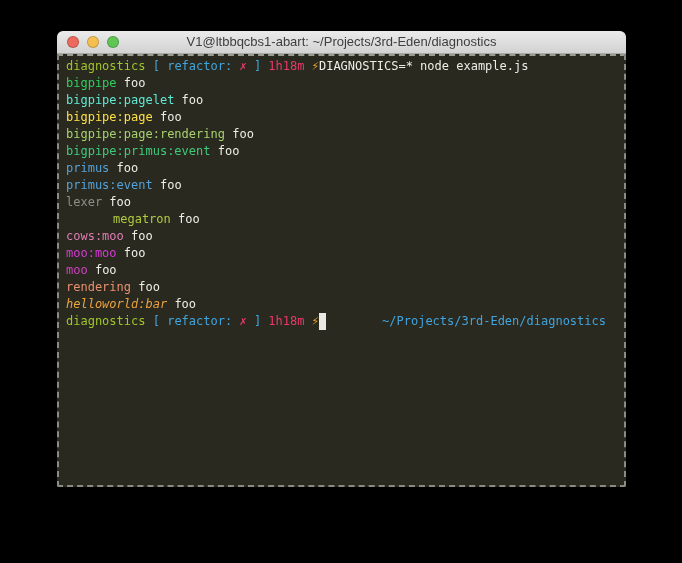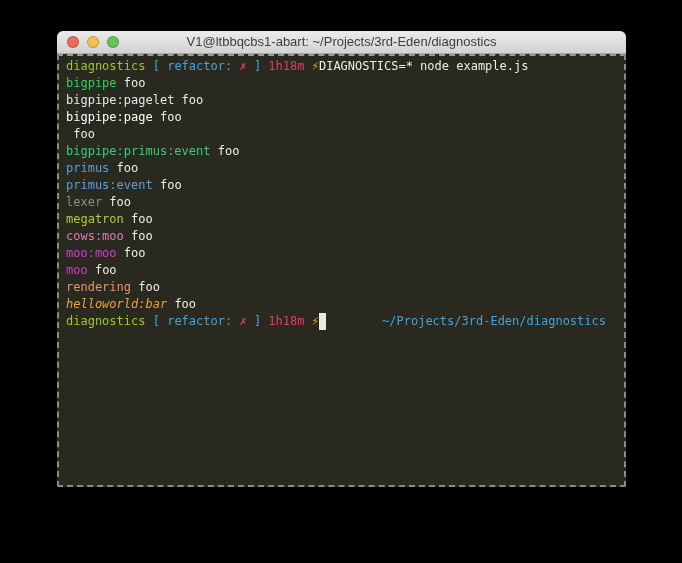--- a/index.html
+++ b/index.html
@@ -48,28 +48,28 @@
       <div class="lights" id="lights">
           <span class="light" style="background: rgb(237, 106, 94);"></span>
           <span class="light" style="background: rgb(245, 191, 79);"></span>
           <span class="light" style="background: rgb(97, 197, 84);"></span>
         </div>
       <div class="title">V1@ltbbqcbs1-abart: ~/Projects/3rd-Eden/diagnostics</div>
     </div>
     <div class="screen" id="screen" style="background: rgb(41, 41, 31);">
         <div class="line"><span style="color: rgb(159, 198, 43);">diagnostics</span><span style="color: rgb(238, 238, 230);"> </span><span style="color: rgb(65, 164, 220);">[ refactor: </span><span style="color: rgb(233, 58, 103);">✗</span><span style="color: rgb(65, 164, 220);"> ]</span><span style="color: rgb(238, 238, 230);"> </span><span style="color: rgb(233, 58, 103);">1h18m</span><span style="color: rgb(238, 238, 230);"> </span><span style="color: rgb(242, 167, 46);">⚡</span><span style="color: rgb(238, 238, 230);">DIAGNOSTICS=* node example.js</span></div>
         <div class="line"><span style="color: rgb(47, 207, 95);">bigpipe</span><span style="color: rgb(238, 238, 230);"> foo</span></div>
-        <div class="line"><span style="color: #e5e5e5;">bigpipe:pagelet</span><span style="color: rgb(238, 238, 230);"> foo</span></div>
-        <div class="line"><span style="color: #ffffff;">bigpipe:page</span><span style="color: rgb(238, 238, 230);"> foo</span></div>
-        <div class="line"><span style="color: rgb(238, 238, 230);"> foo</span></div>
+        <div class="line"><span style="color: #5eead4;">bigpipe:pagelet</span><span style="color: rgb(238, 238, 230);"> foo</span></div>
+        <div class="line"><span style="color: #fde047;">bigpipe:page</span><span style="color: rgb(238, 238, 230);"> foo</span></div>
+        <div class="line"><span style="color: rgb(166, 211, 110);">bigpipe:page:rendering</span><span style="color: rgb(238, 238, 230);"> foo</span></div>
         <div class="line"><span style="color: rgb(63, 202, 124);">bigpipe:primus:event</span><span style="color: rgb(238, 238, 230);"> foo</span></div>
         <div class="line"><span style="color: rgb(85, 161, 216);">primus</span><span style="color: rgb(238, 238, 230);"> foo</span></div>
         <div class="line"><span style="color: rgb(85, 161, 216);">primus:event</span><span style="color: rgb(238, 238, 230);"> foo</span></div>
         <div class="line"><span style="color: rgb(142, 142, 134);">lexer</span><span style="color: rgb(238, 238, 230);"> foo</span></div>
-        <div class="line"><span style="color: rgb(176, 202, 65);">megatron</span><span style="color: rgb(238, 238, 230);"> foo</span></div>
+        <div class="line"><span style="color: rgb(176, 202, 65); margin-left: 47px;">megatron</span><span style="color: rgb(238, 238, 230);"> foo</span></div>
         <div class="line"><span style="color: rgb(224, 125, 180);">cows:moo</span><span style="color: rgb(238, 238, 230);"> foo</span></div>
         <div class="line"><span style="color: rgb(214, 58, 214);">moo:moo</span><span style="color: rgb(238, 238, 230);"> foo</span></div>
         <div class="line"><span style="color: rgb(204, 66, 189);">moo</span><span style="color: rgb(238, 238, 230);"> foo</span></div>
         <div class="line"><span style="color: rgb(232, 144, 112);">rendering</span><span style="color: rgb(238, 238, 230);"> foo</span></div>
         <div class="line"><span style="color: rgb(237, 163, 62); font-style: italic;">helloworld:bar</span><span style="color: rgb(238, 238, 230);"> foo</span></div>
         <div class="line"><span style="color: rgb(159, 198, 43);">diagnostics</span><span style="color: rgb(238, 238, 230);"> </span><span style="color: rgb(65, 164, 220);">[ refactor: </span><span style="color: rgb(233, 58, 103);">✗</span><span style="color: rgb(65, 164, 220);"> ]</span><span style="color: rgb(238, 238, 230);"> </span><span style="color: rgb(233, 58, 103);">1h18m</span><span style="color: rgb(238, 238, 230);"> </span><span style="color: rgb(242, 167, 46);">⚡</span><span style="background: rgb(233, 233, 228);"> </span><span class="spacer"></span><span style="color: rgb(65, 164, 220);">~/Projects/3rd-Eden/diagnostics</span></div>
       </div>
   </div>
 </div>
 

